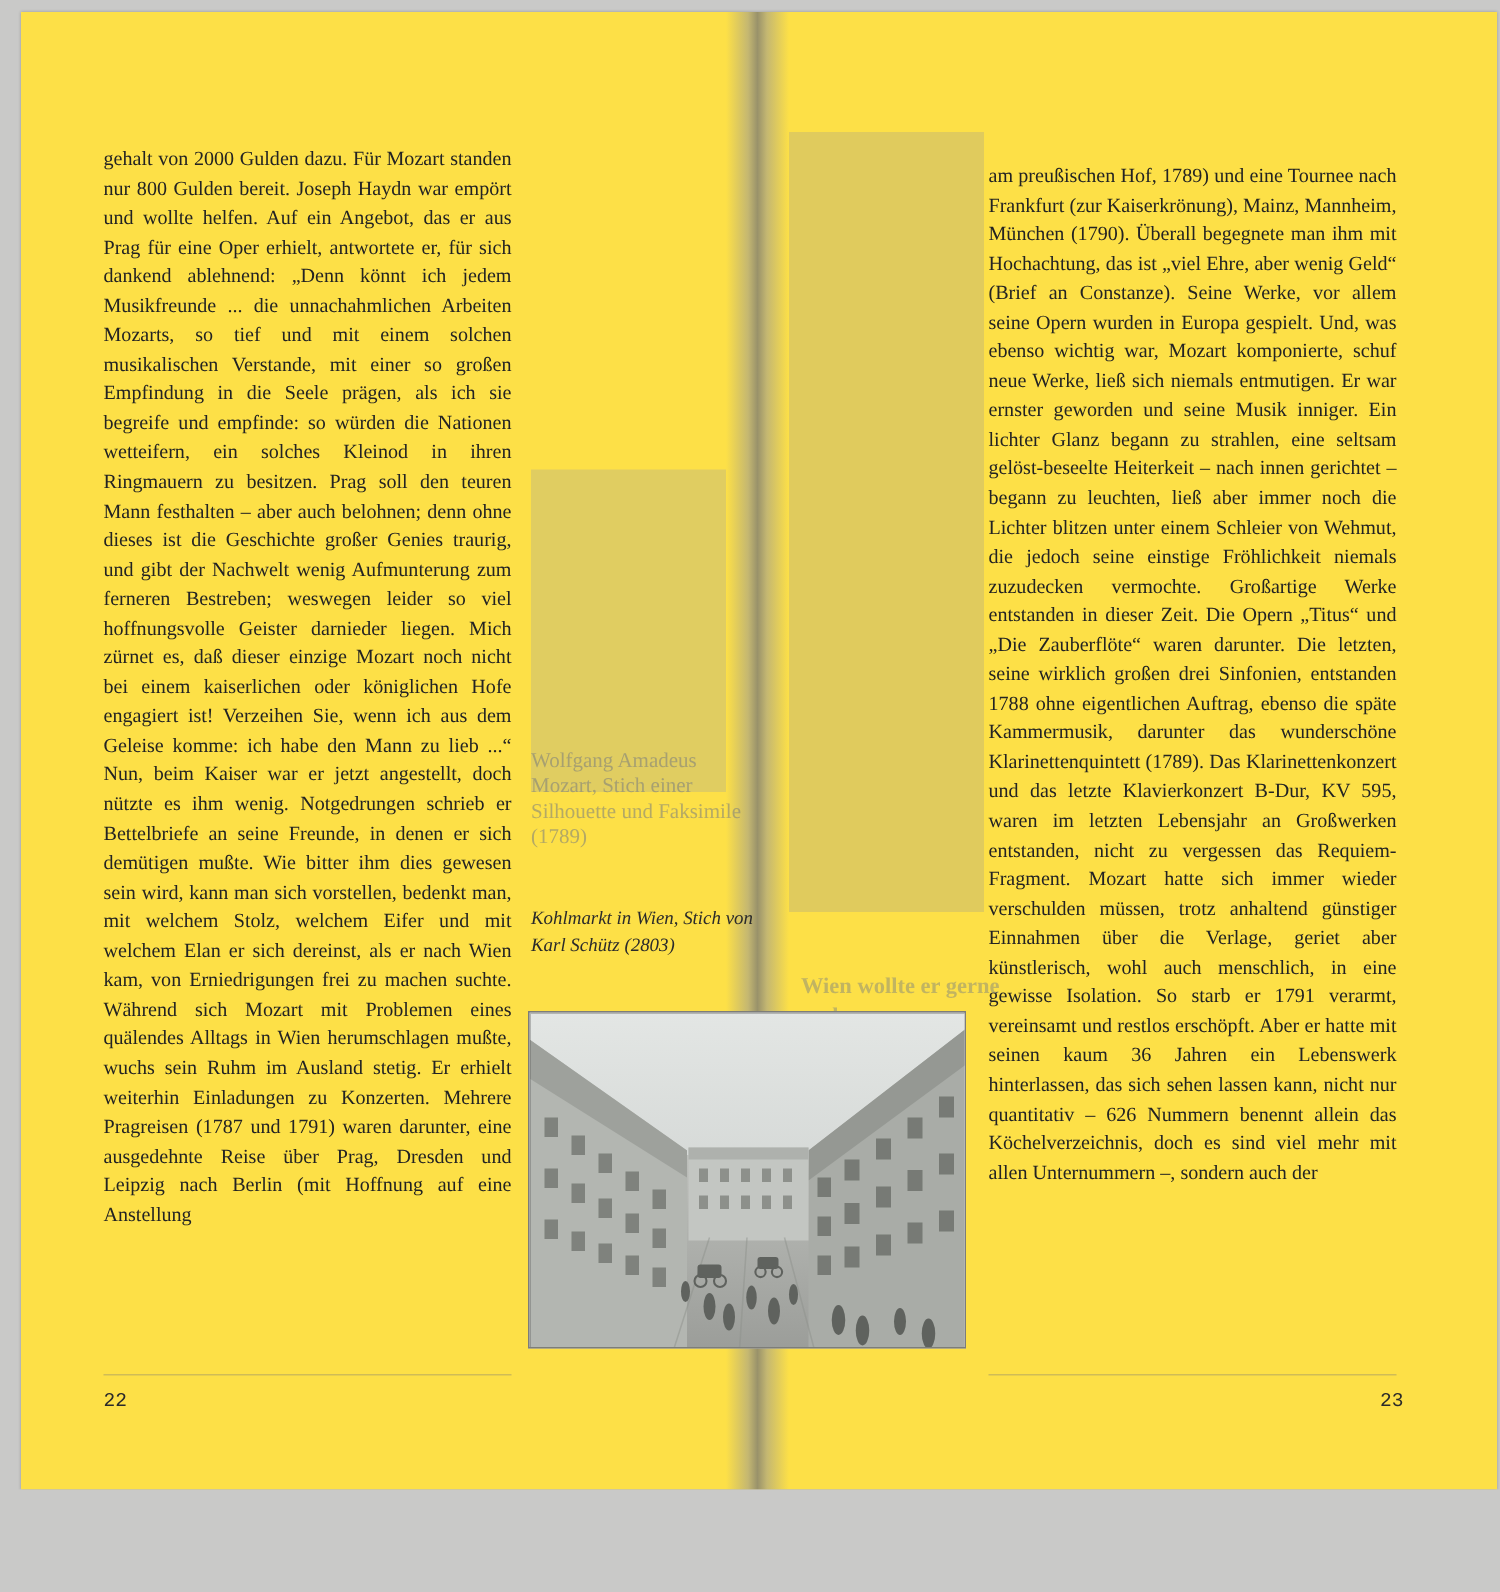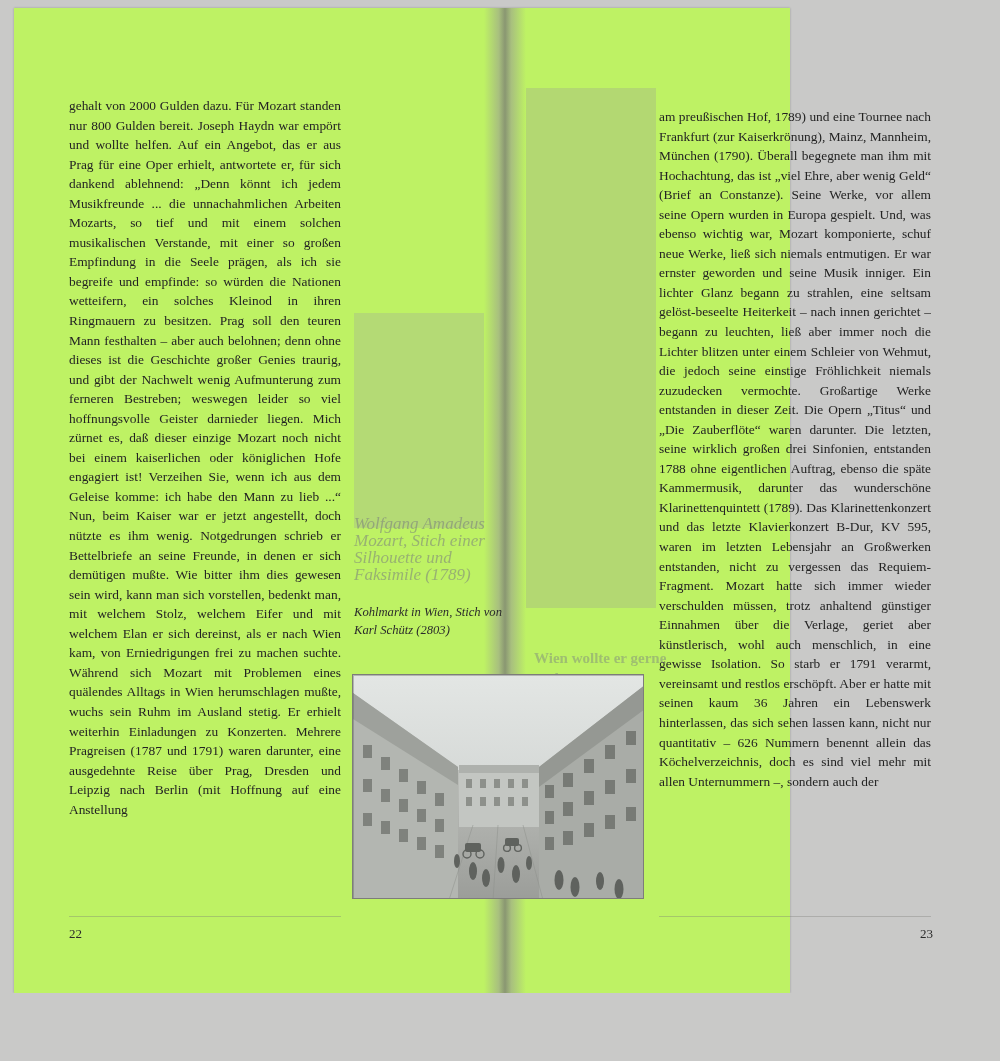--- a/index.html
+++ b/index.html
@@ -11,22 +11,22 @@
   #page {
     position: relative;
     width: 1000px; height: 1061px;
     background: #c9c9c8;
     overflow: hidden;
   }
   
   #scan {
     position: absolute;
     left: 14px; top: 8px;
-    width: 776px; height: 985px;
-    background: #bef264;
+    width: 984px; height: 985px;
+    background: #fde047;
     box-shadow: 0 0 2px rgba(0,0,0,.25);
   }
   
   #gutter {
     position: absolute;
     left: 470px; top: 0;
     width: 42px; height: 985px;
     background: linear-gradient(to right,
       rgba(170,170,168,0) 0%,
       rgba(150,150,148,.55) 35%,
@@ -65,25 +65,24 @@
     left: 340px; top: 596px;
     width: 150px;
     font-size: 12.6px;
     line-height: 17.5px;
     font-style: italic;
     color: #2b2b2b;
   }
   
   #ghost-caption {
     position: absolute;
-    left: 340px; top: 507px;
+    left: 340px; top: 491px;
     width: 140px;
-    font-size: 17px;
+    font-size: 14px;
     line-height: 17px;
-    font-style: italic;
     color: rgba(120,124,126,.55);
     pointer-events: none;
   }
   #ghost-head {
     position: absolute;
     left: 520px; top: 640px;
     width: 180px;
     font-size: 15px;
     font-weight: bold;
     line-height: 20px;
@@ -102,22 +101,22 @@
   }
   #figure svg { display: block; }
 
   
   .folio {
     position: absolute;
     top: 918px;
     font-size: 13px;
     color: #2a2a2a;
   }
-  #folio-left  { left: 55px; }
-  #folio-right { left: 906px; }
+  #folio-left  { left: 55px; font-family: Liberation Mono, monospace; }
+  #folio-right { left: 906px; font-family: Liberation Mono, monospace; }
 
   
   #footer {
     position: absolute;
     left: 0; bottom: 0;
     width: 1000px; height: 68px;
     background: #c9c9c8;
   }
   
   .rule {

